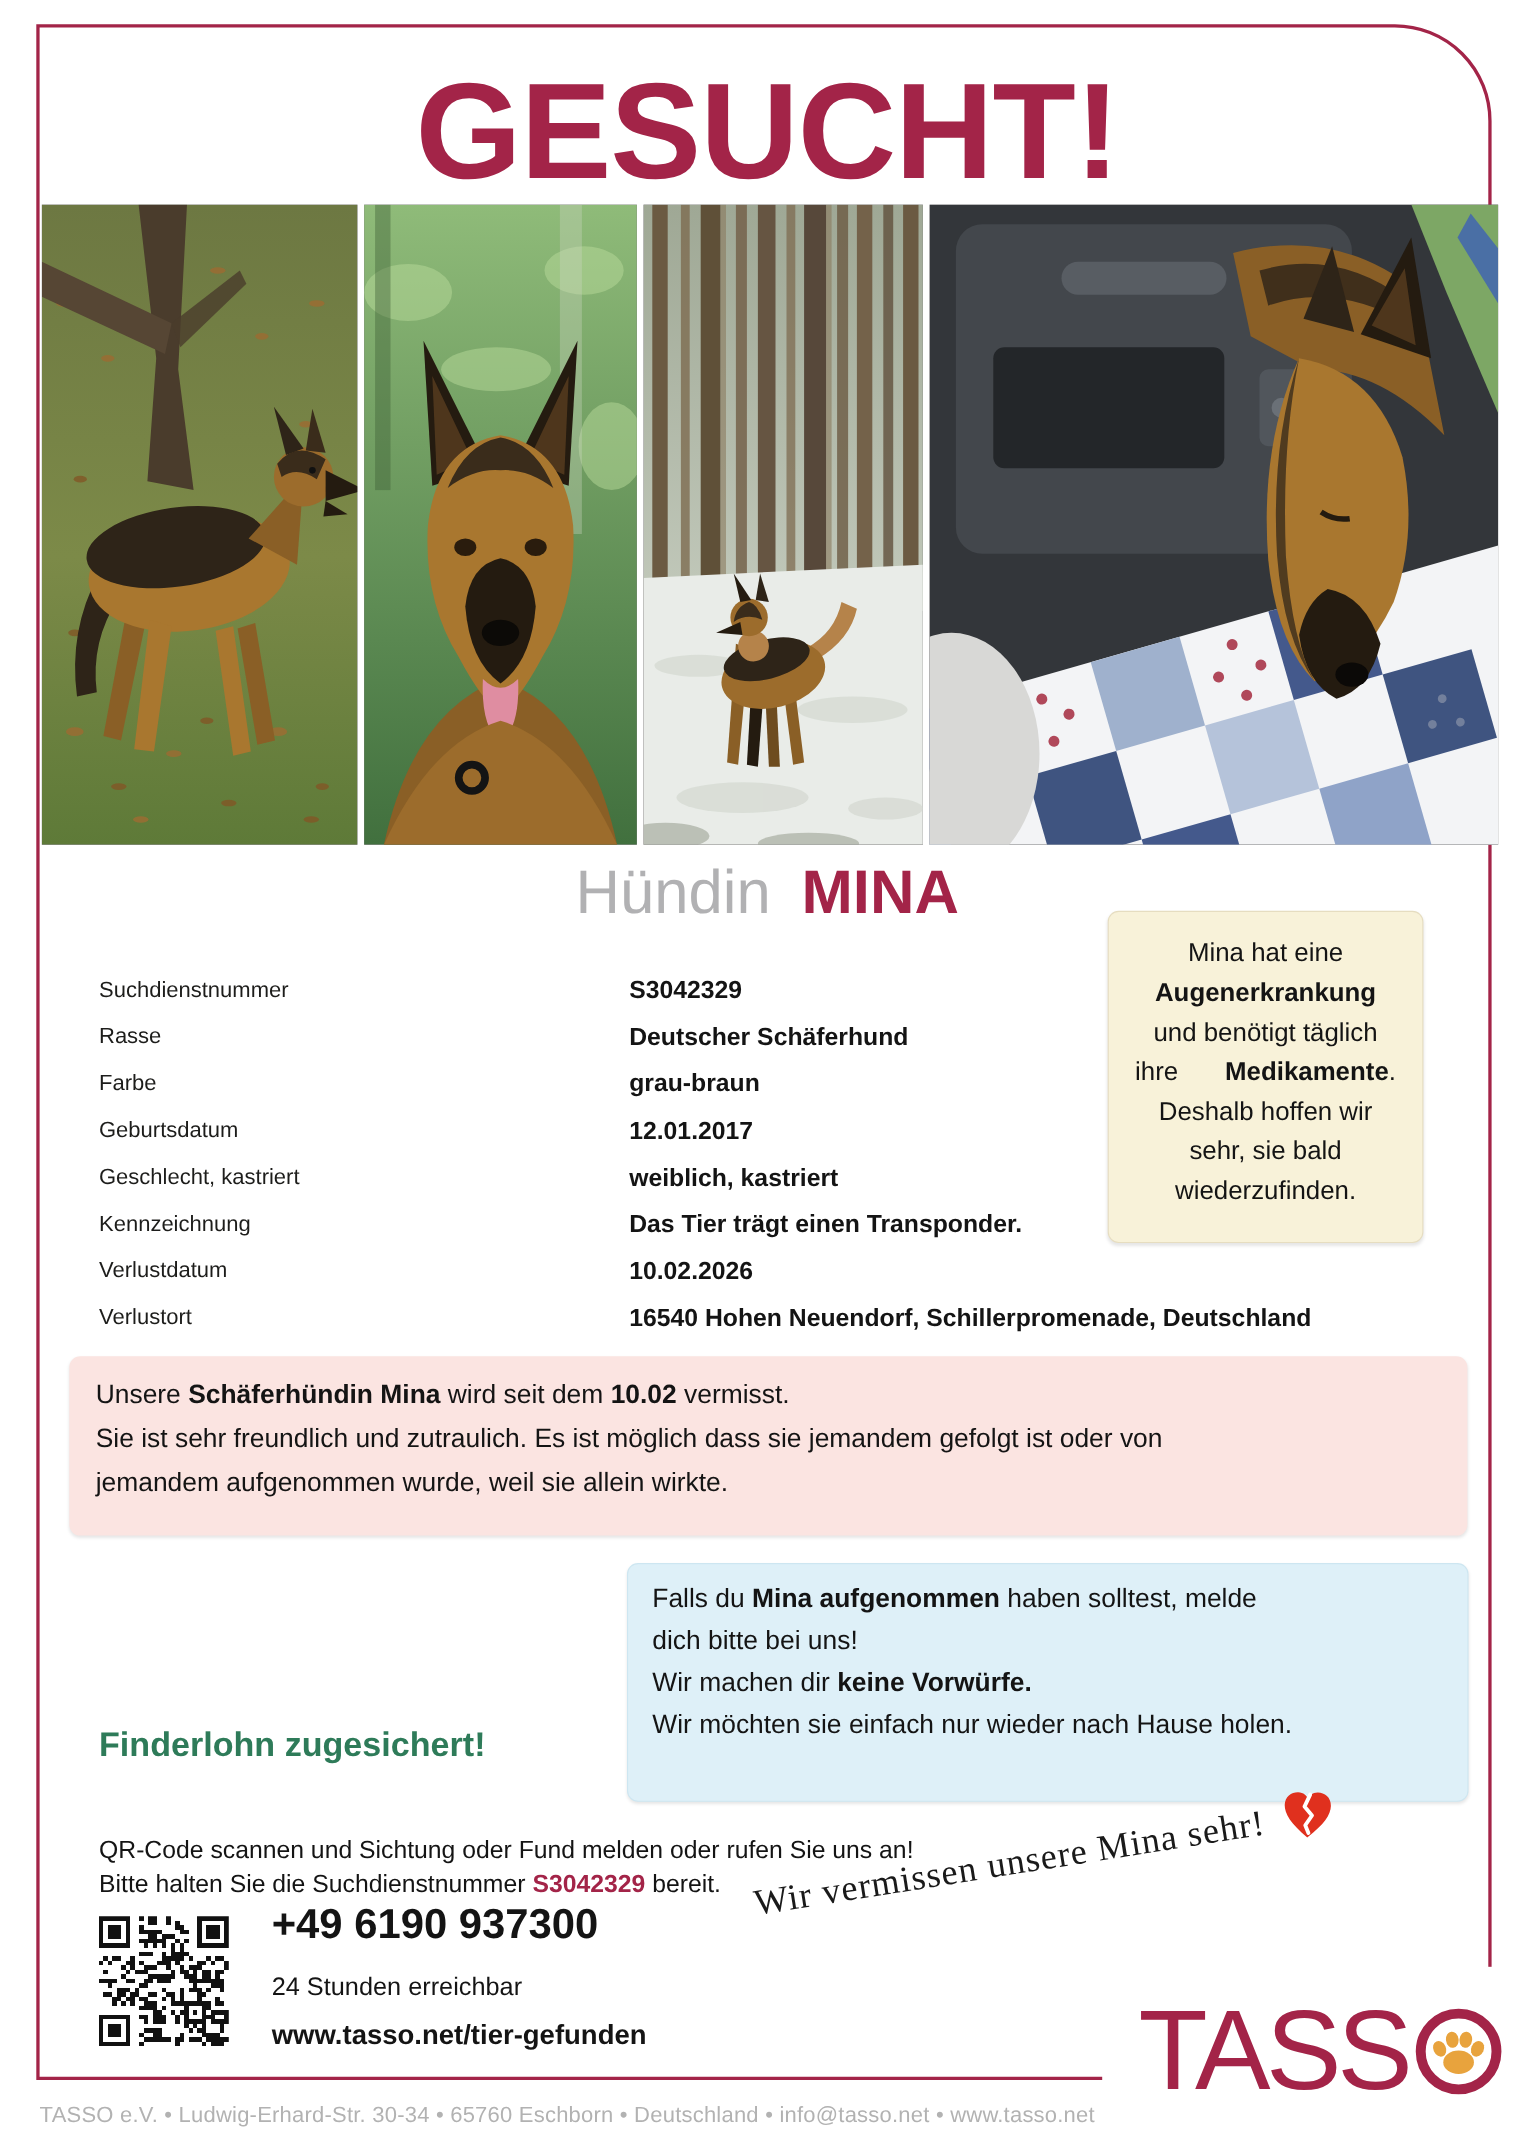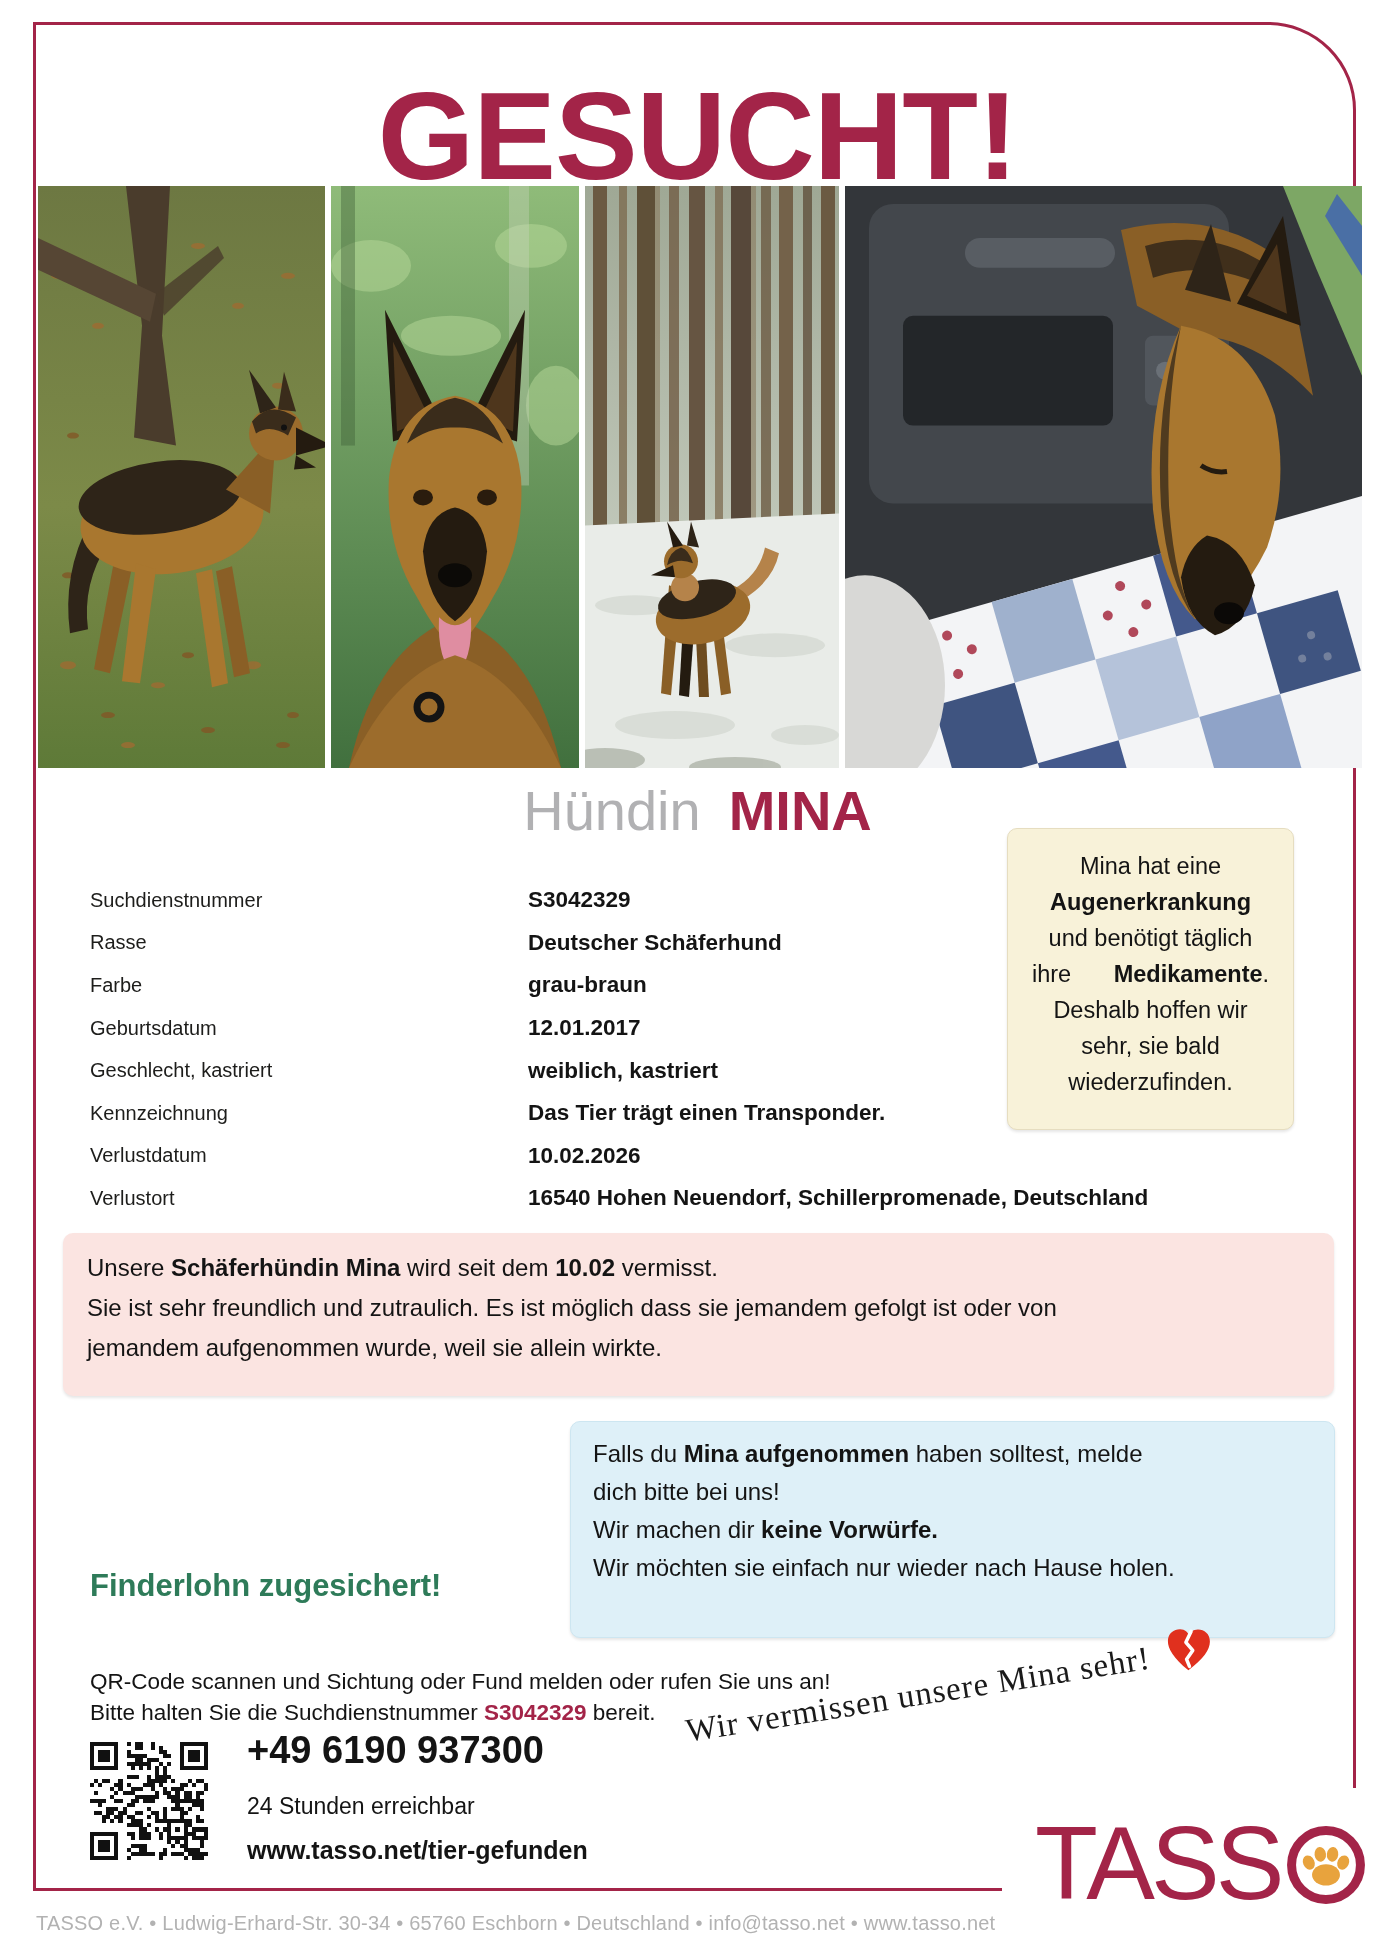--- a/index.html
+++ b/index.html
@@ -12,33 +12,33 @@
   }
   *{margin:0;padding:0;box-sizing:border-box;}
   body{background:#ffffff;font-family:"Liberation Sans",sans-serif;}
   .canvas{position:relative;width:1400px;height:1960px;background:#fff;overflow:hidden;}
 
   .frame{position:absolute;left:33px;top:22px;width:1323px;height:1869px;
          border:3px solid var(--red);border-top-right-radius:88px;}
   .logo-backdrop{position:absolute;left:1002px;top:1788px;width:398px;height:172px;background:#fff;}
 
   .title{position:absolute;left:33px;top:58px;width:1329px;text-align:center;
-         font-size:124px;font-weight:bold;color:var(--red);line-height:1;letter-spacing:-1px;margin-top:16px;}
+         font-size:124px;font-weight:bold;color:var(--red);line-height:1;letter-spacing:-1px;}
 
   .photos{position:absolute;left:38px;top:186px;width:1324px;height:582px;display:flex;gap:6px;}
   .photo{height:100%;overflow:hidden;background:#777;}
   .photo svg{width:100%;height:100%;display:block;}
 
   .subtitle{position:absolute;left:33px;top:780px;width:1329px;text-align:center;
             font-size:56px;line-height:1.1;white-space:nowrap;}
   .subtitle .prefix{color:#b1b1b3;}
   .subtitle .name{color:var(--red);font-weight:bold;margin-left:28px;}
 
   .details{position:absolute;left:90px;top:879px;width:1250px;}
-  .drow{display:flex;align-items:center;height:42.6px;}
+  .drow{display:flex;align-items:center;height:42.6px;gap:44px;}
   .dlabel{width:438px;font-size:20px;color:#1d1d1b;}
   .dvalue{font-size:22.5px;font-weight:bold;color:var(--ink);}
 
   .note{border-radius:10px;box-shadow:0 2px 3px rgba(0,0,0,.10);}
   .medical{position:absolute;left:1007px;top:828px;width:287px;height:302px;background:var(--yellow);
            border:1px solid #e6ddc0;text-align:center;font-size:23.5px;line-height:36px;
            padding-top:19px;color:var(--ink);}
   .missing{position:absolute;left:63px;top:1233px;width:1271px;height:163px;background:var(--pink);
            font-size:24px;line-height:40px;padding:15px 0 12px 24px;color:var(--ink);}
   .plea{position:absolute;left:570px;top:1421px;width:765px;height:217px;background:var(--blue);

